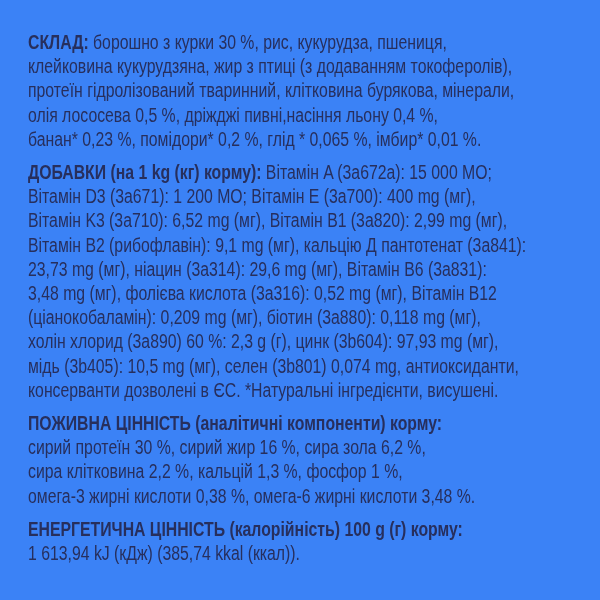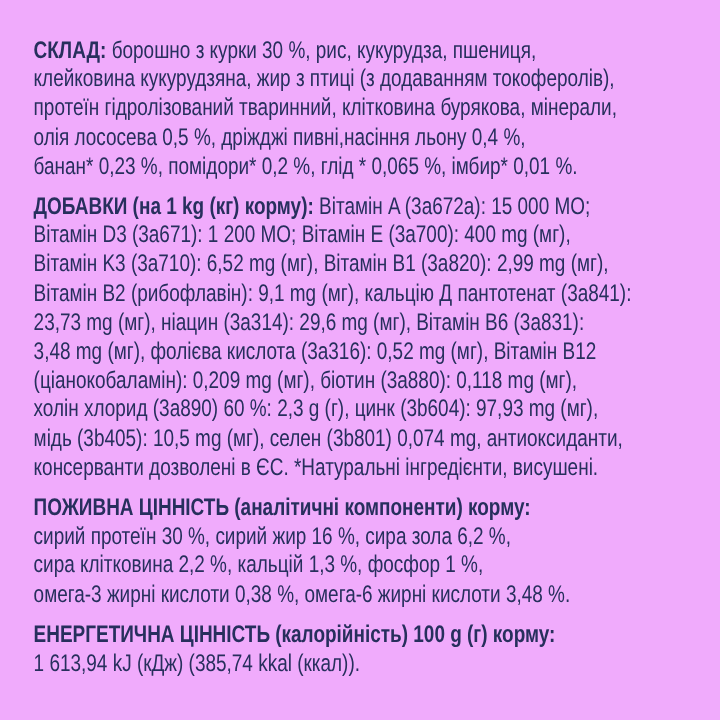--- a/index.html
+++ b/index.html
@@ -9,21 +9,21 @@
   body {
     width: 600px;
     height: 600px;
     background: #ffffff;
     overflow: hidden;
   }
   .sheet {
     position: relative;
     width: 600px;
     height: 600px;
-    background: #f0abfc;
+    background: #3b82f6;
     overflow: hidden;
   }
   .content {
     position: absolute;
     left: 28px;
     top: 30px;
     width: 700px;
     transform: scaleX(0.79);
     transform-origin: 0 0;
     font-family: "Liberation Sans", "DejaVu Sans", sans-serif;

